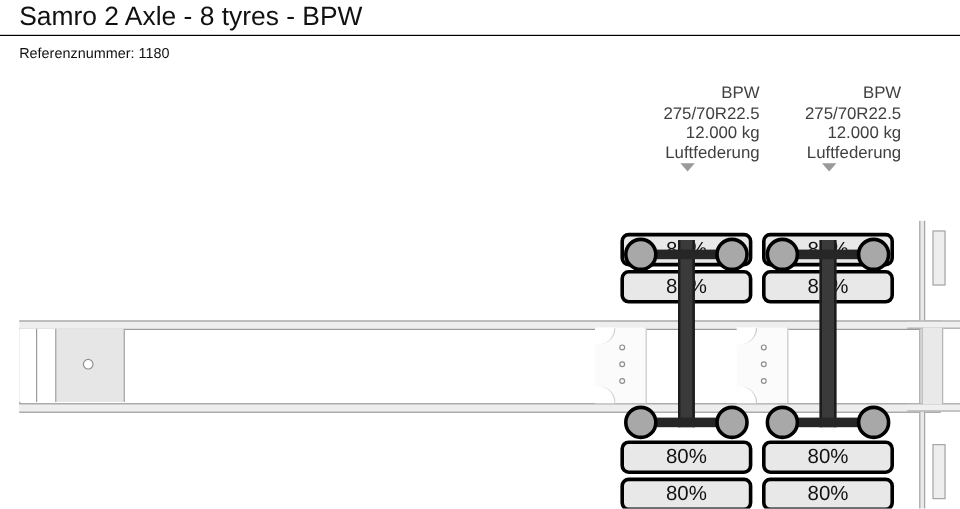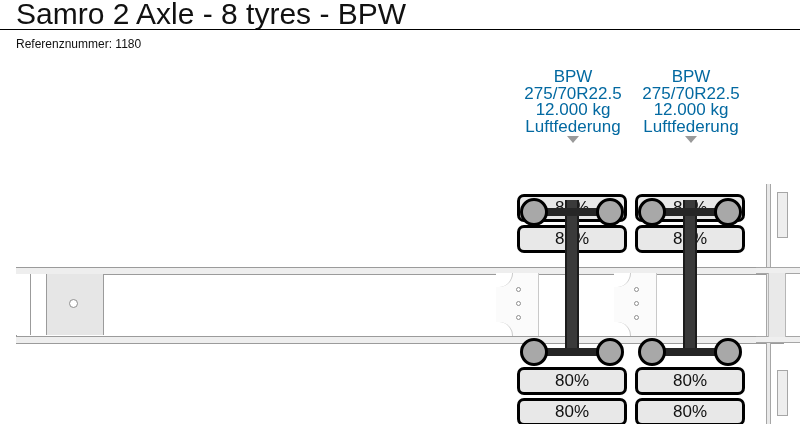--- a/index.html
+++ b/index.html
@@ -23,21 +23,21 @@
   #header {
     position: absolute;
     left: 0; top: 0;
     width: 800px;
     height: 56px;
   }
   #title {
     position: absolute;
     left: 16px;
     top: 1px;
-    font-size: 30px;
+    font-size: 22px;
     font-weight: 400;
     line-height: 26px;
     letter-spacing: 0px;
     white-space: nowrap;
     color: #111111;
   }
   #title-rule {
     position: absolute;
     left: 0;
     top: 29px;
@@ -61,24 +61,24 @@
     left: 0;
     top: 56px;
     width: 800px;
     height: 368px;
   }
 
   
   .axle-spec {
     position: absolute;
     width: 120px;
-    text-align: center;
-    font-size: 17px;
+    text-align: right;
+    font-size: 14px;
     line-height: 16.5px;
-    color: #0369a1;
+    color: #404040;
     white-space: nowrap;
   }
   .axle-spec .spec-line { display: block; }
   .axle-spec .spec-arrow {
     display: block;
     margin: 1px auto 0 auto;
     width: 0;
     height: 0;
     border-left: 6px solid transparent;
     border-right: 6px solid transparent;

